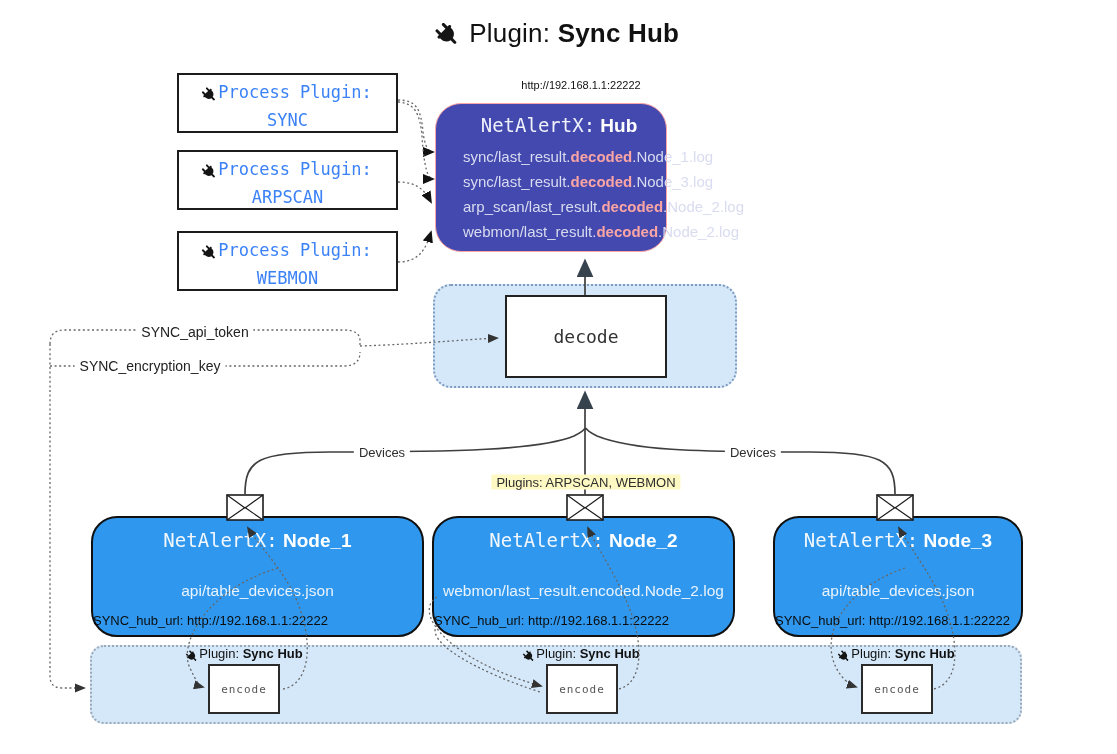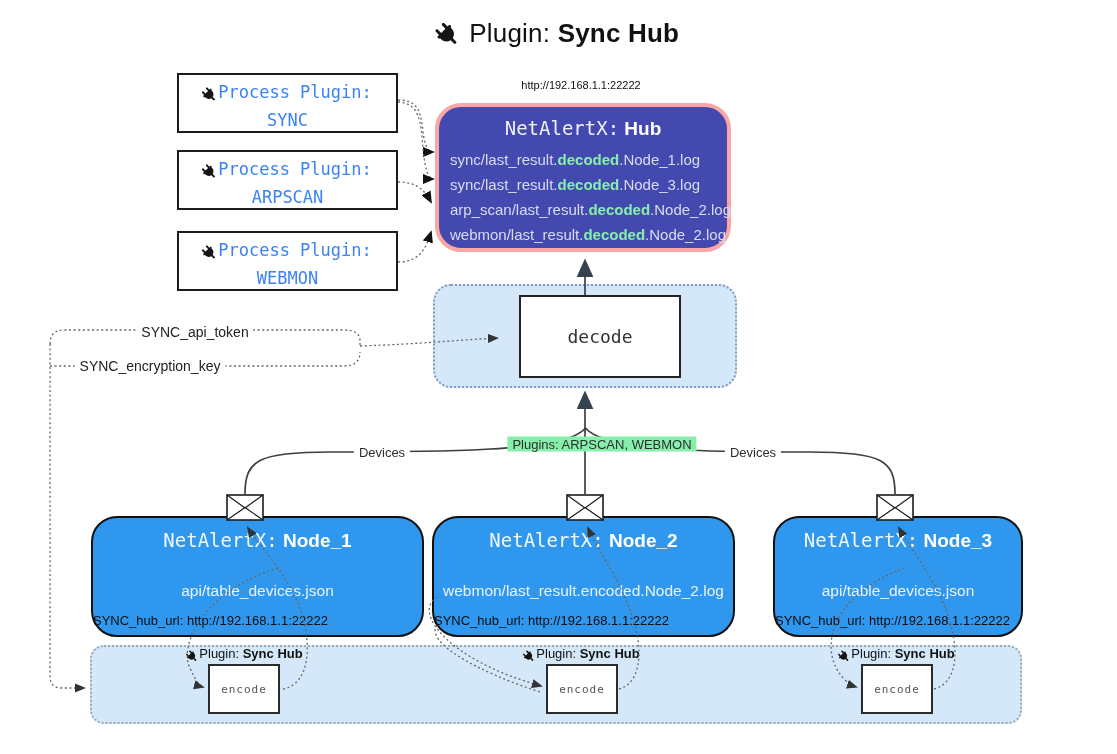--- a/index.html
+++ b/index.html
@@ -23,35 +23,35 @@
 
   
   .proc-box{position:absolute; left:177px; width:221px; height:60px; background:#fff;
     border:2px solid #1c1c1c; text-align:center; font-family:"DejaVu Sans Mono", monospace;
     font-size:17px; color:#3b82f6; padding-top:5px; line-height:24px;}
   #proc-0{top:73px;} #proc-1{top:150px;} #proc-2{top:231px;}
 
   
   .hub-url{position:absolute; top:79px; left:435px; width:292px; text-align:center;
     font-size:11px; color:#111;}
-  .hub-box{position:absolute; left:435px; top:103px; width:296px; height:149px;
-    background:var(--hub-fill); border:4px solid #fca5a5; border-radius:26px;}
+  .hub-box{position:absolute; left:435px; top:103px; width:232px; height:149px;
+    background:var(--hub-fill); border:1px solid #fca5a5; border-radius:26px;padding-left:16px;}
   .hub-title{margin-top:10px; text-align:center; font-size:19px; color:#fff;}
   .hub-title .mono{font-family:"DejaVu Sans Mono", monospace; color:#eef0fa;}
   .hub-title .t-name{font-weight:700;}
   .hub-lines{margin-top:7px; padding-left:11px;}
   .hub-line{font-size:15px; line-height:25px; color:#d9dcf0; white-space:nowrap;}
-  .hub-line b{color:#86efac; font-weight:700;}
+  .hub-line b{color:#fca5a5; font-weight:700;}
 
   
   .decode-panel{position:absolute; left:433px; top:284px; width:304px; height:104px;
     background:var(--panel-fill); border:2px dotted #7f9cc0; border-radius:18px;}
   .decode-box{position:absolute; left:505px; top:295px; width:162px; height:83px;
     background:#fff; border:2px solid #222; display:flex; align-items:center; justify-content:center;
-    font-family:"DejaVu Sans Mono", monospace; font-size:18px; color:#333;margin-left:14px;}
+    font-family:"DejaVu Sans Mono", monospace; font-size:18px; color:#333;}
 
   
   .node-box{position:absolute; top:516px; height:121px; background:var(--node-fill);
     border:2px solid #101010; border-radius:26px;}
   #node-0{left:91px;  width:333px;}
   #node-1{left:432px; width:303px;}
   #node-2{left:773px; width:250px;}
   .node-title{margin-top:11px; text-align:center; font-size:19px; color:#fff; white-space:nowrap;}
   .node-title .mono{font-family:"DejaVu Sans Mono", monospace; color:#f2f7fd;}
   .node-title .t-name{font-weight:700;}
@@ -71,21 +71,21 @@
   .enc-box{position:absolute; top:664px; width:72px; height:50px; background:#fff;
     border:2px solid #2b2b2b; display:flex; align-items:center; justify-content:center;
     font-family:"DejaVu Sans Mono", monospace; font-size:11px; color:#555; letter-spacing:1px;}
   #enc-0{left:208px;} #enc-1{left:546px;} #enc-2{left:861px;}
 
   
   .wire-label{position:absolute; background:#fff; padding:0 5px; font-size:13px; color:#2e2e2e;
     white-space:nowrap; transform:translate(-50%,-50%);}
   #lbl-devices-left{left:382px; top:452px;}
   #lbl-devices-right{left:753px; top:452px;}
-  #lbl-plugins{left:586px; top:444px; background:#86efac;margin-left:16px;}
+  #lbl-plugins{left:586px; top:482px; background:#fef9c3;}
   #lbl-token{left:163px; top:332px; font-size:14px; color:#222;margin-left:32px;}
   #lbl-key{left:150px; top:366px; font-size:14px; color:#222;}
 
   .envelope{position:absolute; width:38px; height:27px;}
   #env-0{left:226px; top:494px;} #env-1{left:566px; top:494px;} #env-2{left:876px; top:494px;}
 </style>
 </head>
 <body>
 
 <div id="stage">

